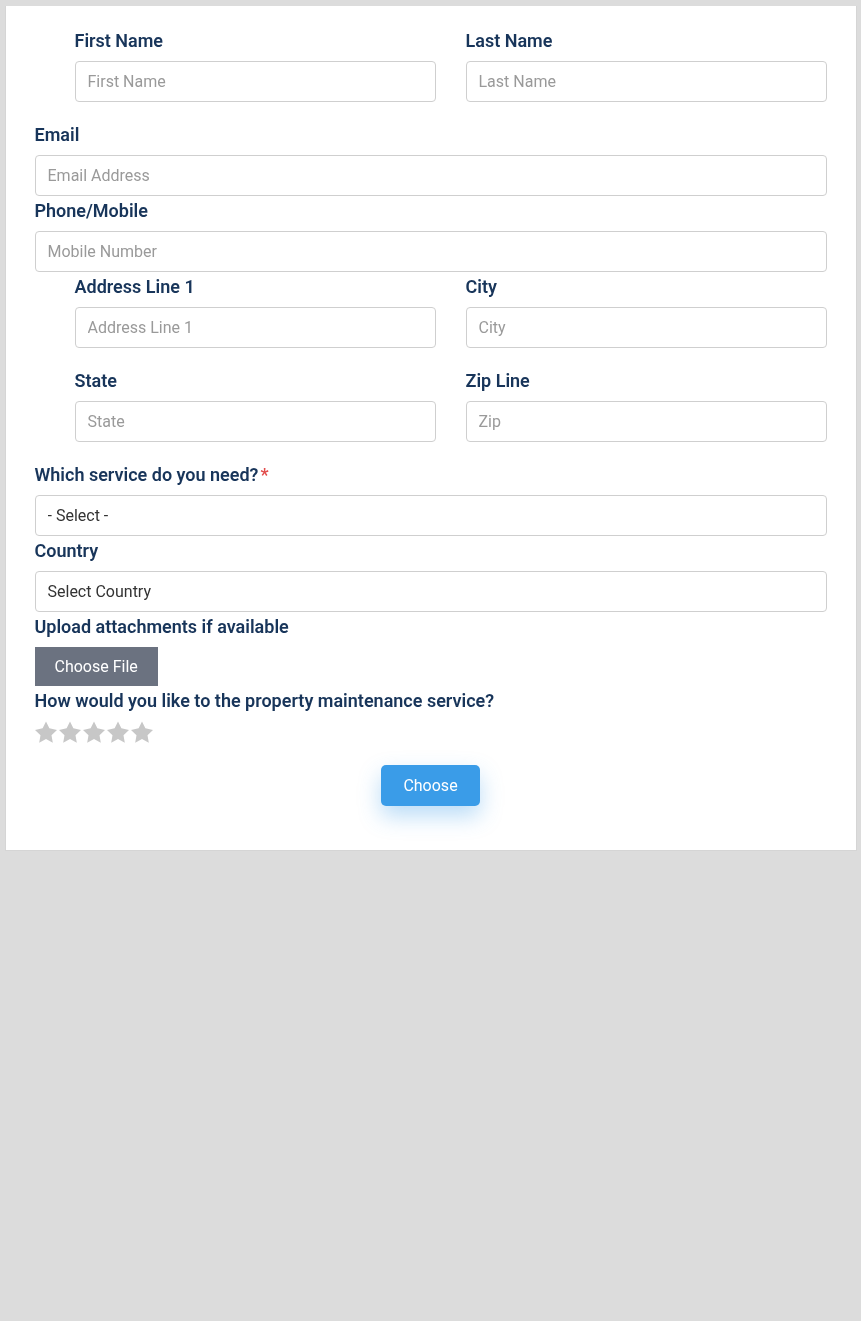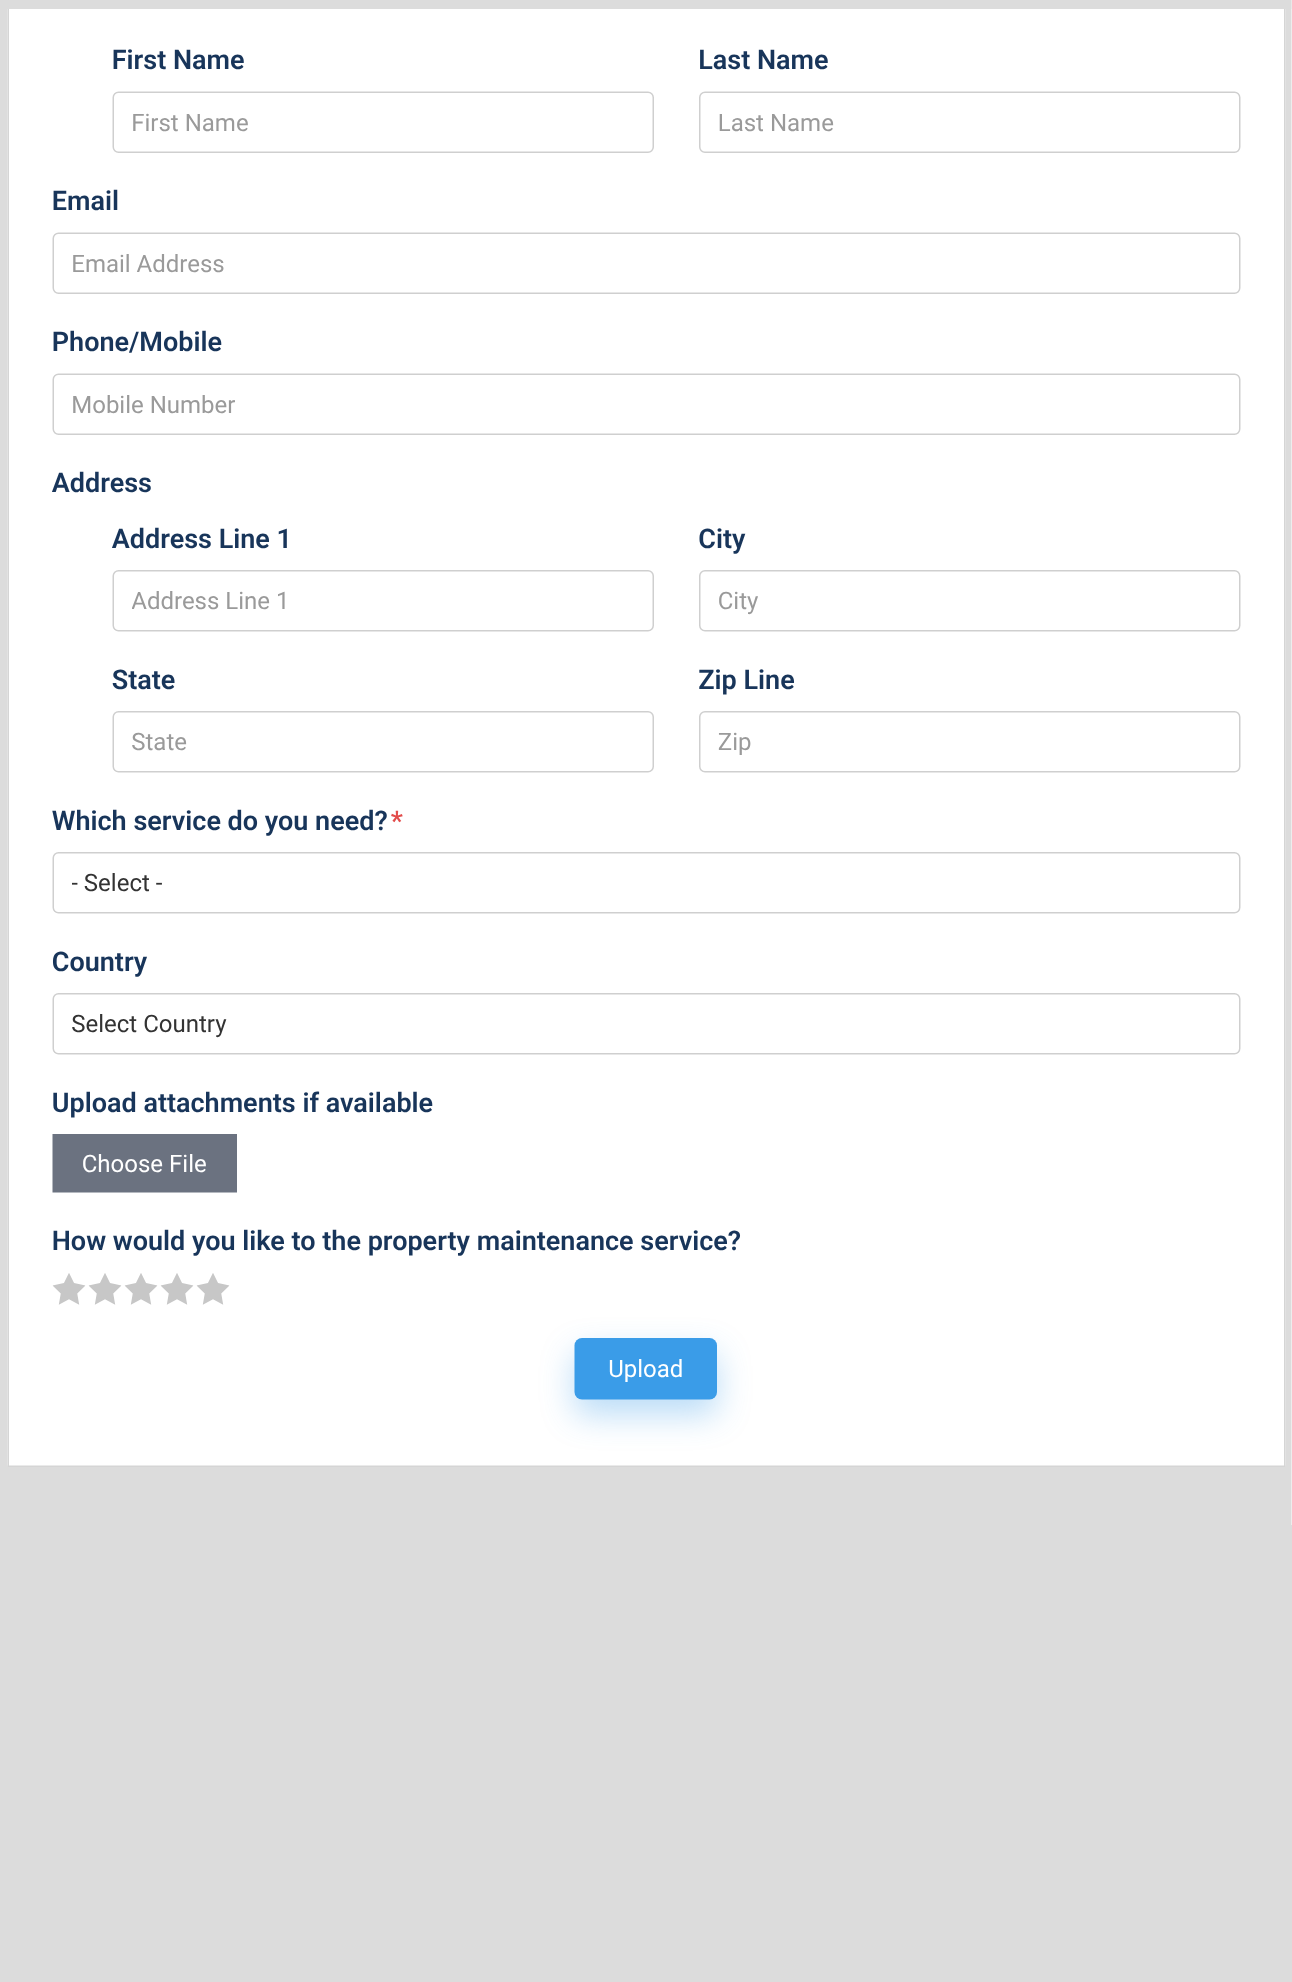--- a/index.html
+++ b/index.html
@@ -25,21 +25,21 @@
     display: flex;
     gap: 30px;
     margin-bottom: 22px;
     margin-left: 40px;
   }
   .col {
     flex: 1;
   }
   .full {
     width: 100%;
-    margin-bottom: 22px;
+    margin-bottom: 4px;
   }
   label {
     display: block;
     font-size: 18px;
     font-weight: 600;
     color: #18355a;
     margin-bottom: 10px;
   }
   .req {
     color: #e24c4b;
@@ -167,21 +167,20 @@
   <div class="full">
     <label>Email</label>
     <input type="email" placeholder="Email Address" style="">
   </div>
 
   <div class="full">
     <label>Phone/Mobile</label>
     <input type="tel" placeholder="Mobile Number" style="">
   </div>
 
-  <div class="section-label">Address</div>
 
   <div class="row">
     <div class="col">
       <label>Address Line 1</label>
       <input type="text" placeholder="Address Line 1" style="">
     </div>
     <div class="col">
       <label>City</label>
       <input type="text" placeholder="City" style="">
     </div>
@@ -244,16 +243,16 @@
       <span class="star">
           <svg viewBox="0 0 24 24">
             <path d="M12 .587l3.668 7.431L24 9.753l-6 5.847 1.417 8.263L12 19.771 4.583 23.863 6 15.6 0 9.753l8.332-1.735z"></path>
           </svg>
         </span>
     </div>
   </div>
 
 
   <div class="submit-wrap">
-    <button type="submit" class="submit-btn">Upload</button>
+    <button type="submit" class="submit-btn">Choose</button>
   </div>
 
 </div>
 
 </body></html>

